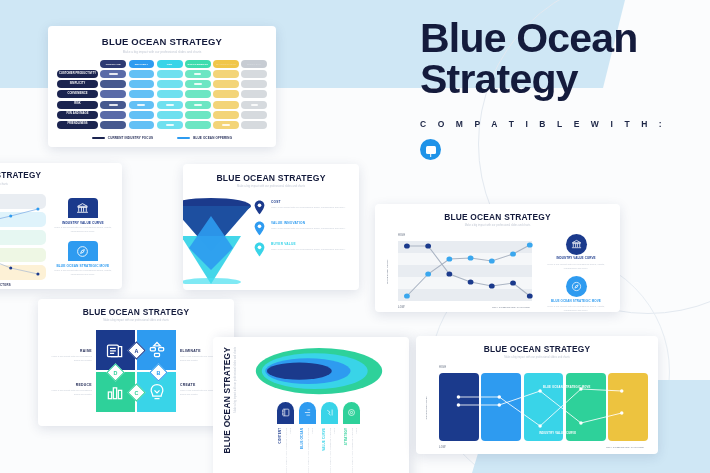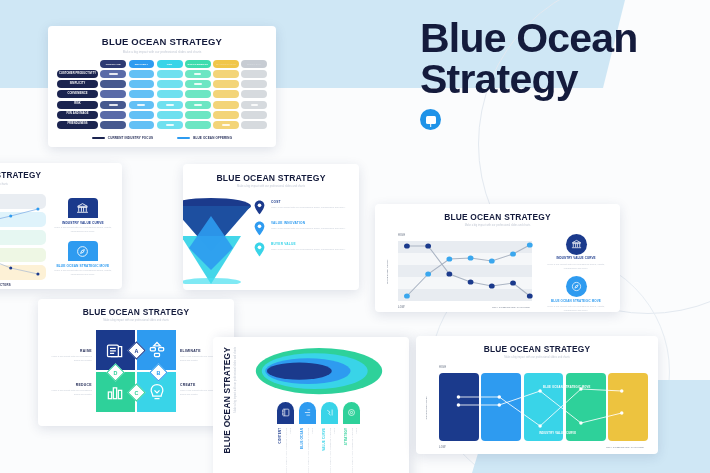--- a/index.html
+++ b/index.html
@@ -212,20 +212,21 @@
   <div class="bg-blue-top"></div>
   <div class="bg-blue-top-wedge"></div>
   <div class="bg-circle"></div>
   <div class="bg-circle-2"></div>
   <div class="bg-blue-bottom"></div>
   <div class="bg-blue-bottom-wedge"></div>
 
   <div class="hero">
     <div class="hero-title">Blue Ocean</div>
     <div class="hero-title">Strategy</div>
+    <div class="hero-compat">C O M P A T I B L E   W I T H :</div>
     <div class="hero-icon">
       <div class="ppt-glyph"></div>
     </div>
   </div>
 
   <div class="slide" id="slide1">
     <div class="s-title">BLUE OCEAN STRATEGY</div>
     <div class="s-sub">Make a big impact with our professional slides and charts</div>
 
     <div class="tbl">

